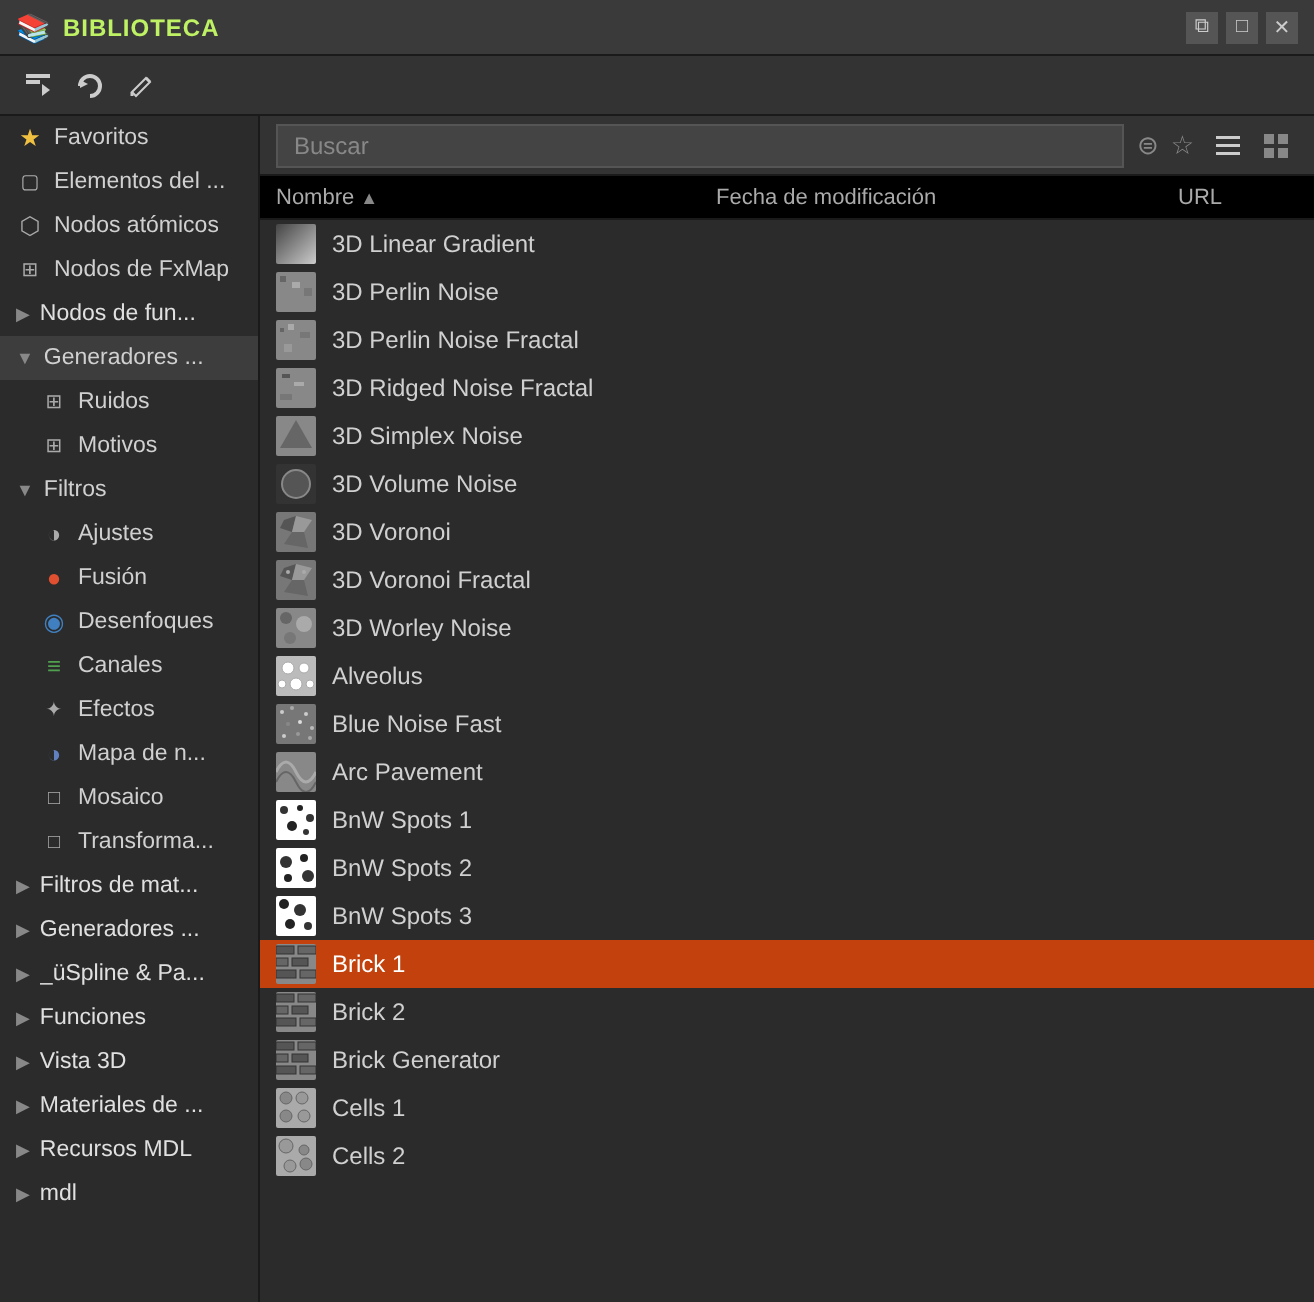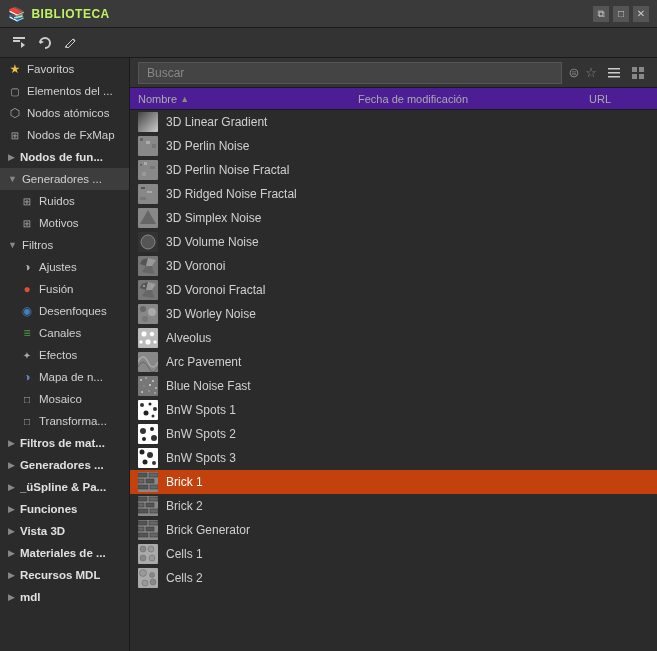--- a/index.html
+++ b/index.html
@@ -115,21 +115,21 @@
     }
     .sidebar-item.active { background: #3d3d3d; }
 
     .sidebar-item-label {
       font-size: 11.5px;
       color: #d0d0d0;
       white-space: nowrap;
       overflow: hidden;
       text-overflow: ellipsis;
     }
-    .sidebar-item-label.bold { font-weight: 700; color: #e0e0e0; }
+    .sidebar-item-label.bold { font-weight: 400; color: #e0e0e0; }
 
     .sidebar-icon {
       font-size: 12px;
       width: 14px;
       text-align: center;
       flex-shrink: 0;
     }
     .star-icon { color: #f0c040; }
     .chevron { font-size: 9px; color: #888; }
     .chevron-down { font-size: 9px; color: #888; }
@@ -191,21 +191,21 @@
       align-items: center;
       justify-content: center;
     }
     .view-btn.active { color: #d0d0d0; }
 
     
     .table-header {
       display: flex;
       align-items: center;
       padding: 2px 8px;
-      background: #4c1d95;
+      background: #000000;
       border-bottom: 1px solid #1a1a1a;
       height: 22px;
     }
     .col-name {
       width: 220px;
       display: flex;
       align-items: center;
       gap: 3px;
       font-size: 11px;
       color: #aaa;
@@ -589,49 +589,49 @@
                 <circle cx="17" cy="14" r="2" fill="white" stroke="#aaa" stroke-width="0.5"></circle>
               </svg>
           </div>
           <span class="item-name">Alveolus</span>
         </div>
 
 
         <div class="list-item">
           <div class="item-thumb">
             <svg viewBox="0 0 20 20">
-                <rect width="20" height="20" fill="#888"></rect>
-                <path d="M0,10 Q5,0 10,10 Q15,20 20,10" stroke="#aaa" stroke-width="1.5" fill="none"></path>
-                <path d="M0,15 Q5,5 10,15 Q15,25 20,15" stroke="#666" stroke-width="1" fill="none"></path>
-              </svg>
-          </div>
-          <span class="item-name">Arc Pavement</span>
-        </div>
-
-        <div class="list-item">
-          <div class="item-thumb">
-            <svg viewBox="0 0 20 20">
                 <rect width="20" height="20" fill="#777"></rect>
                 <circle cx="3" cy="4" r="1" fill="#ccc"></circle>
                 <circle cx="8" cy="2" r="1" fill="#aaa"></circle>
                 <circle cx="15" cy="5" r="1" fill="#ccc"></circle>
                 <circle cx="6" cy="10" r="1" fill="#888"></circle>
                 <circle cx="12" cy="9" r="1" fill="#ddd"></circle>
                 <circle cx="18" cy="12" r="1" fill="#bbb"></circle>
                 <circle cx="4" cy="16" r="1" fill="#ccc"></circle>
                 <circle cx="11" cy="15" r="1" fill="#999"></circle>
                 <circle cx="17" cy="17" r="1" fill="#aaa"></circle>
               </svg>
           </div>
           <span class="item-name">Blue Noise Fast</span>
         </div>
 
         <div class="list-item">
           <div class="item-thumb">
             <svg viewBox="0 0 20 20">
+                <rect width="20" height="20" fill="#888"></rect>
+                <path d="M0,10 Q5,0 10,10 Q15,20 20,10" stroke="#aaa" stroke-width="1.5" fill="none"></path>
+                <path d="M0,15 Q5,5 10,15 Q15,25 20,15" stroke="#666" stroke-width="1" fill="none"></path>
+              </svg>
+          </div>
+          <span class="item-name">Arc Pavement</span>
+        </div>
+
+        <div class="list-item">
+          <div class="item-thumb">
+            <svg viewBox="0 0 20 20">
                 <rect width="20" height="20" fill="#fff"></rect>
                 <circle cx="4" cy="5" r="2" fill="#333"></circle>
                 <circle cx="12" cy="4" r="1.5" fill="#222"></circle>
                 <circle cx="17" cy="9" r="2" fill="#333"></circle>
                 <circle cx="8" cy="13" r="2.5" fill="#222"></circle>
                 <circle cx="15" cy="16" r="1.5" fill="#333"></circle>
               </svg>
           </div>
           <span class="item-name">BnW Spots 1</span>
         </div>

